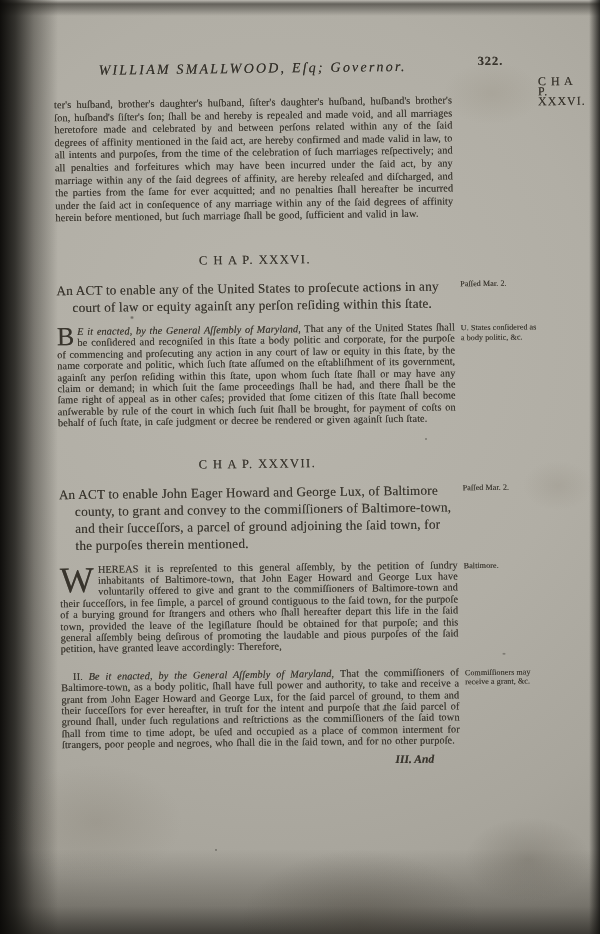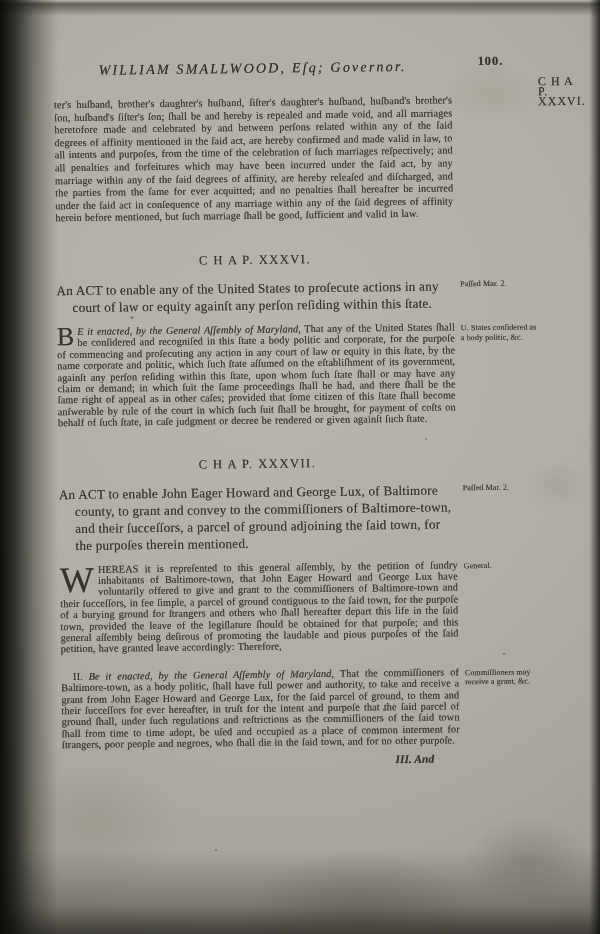--- a/index.html
+++ b/index.html
@@ -90,21 +90,21 @@
 <body>
 
 <div class="scan">
   <div class="edge-overlay"></div>
   <div class="stains"></div>
 
   <div class="content">
 
     <div class="headrow">
       <div class="running-head">WILLIAM SMALLWOOD, Eſq; Governor.</div>
-      <div class="pagenum">100.</div>
+      <div class="pagenum">322.</div>
       <div class="chap-margin">
         <div>C H A P.</div>
         <div>XXXVI.</div>
       </div>
     </div>
 
     <p class="body cont">ter's huſband, brother's daughter's huſband, ſiſter's daughter's huſband, huſband's brother's ſon, huſband's ſiſter's ſon; ſhall be and hereby is repealed and made void, and all marriages heretofore made and celebrated by and between perſons related within any of the ſaid degrees of affinity mentioned in the ſaid act, are hereby confirmed and made valid in law, to all intents and purpoſes, from the time of the celebration of ſuch marriages reſpectively; and all penalties and forfeitures which may have been incurred under the ſaid act, by any marriage within any of the ſaid degrees of affinity, are hereby releaſed and diſcharged, and the parties from the ſame for ever acquitted; and no penalties ſhall hereafter be incurred under the ſaid act in conſequence of any marriage within any of the ſaid degrees of affinity herein before mentioned, but ſuch marriage ſhall be good, ſufficient and valid in law.</p>
 
     <section>
       <h2 class="chap-head">C H A P.   XXXVI.</h2>
@@ -119,21 +119,21 @@
     </section>
 
     <section>
       <h2 class="chap-head">C H A P.   XXXVII.</h2>
       <div class="act-wrap">
         <p class="act-title">An ACT to enable John Eager Howard and George Lux, of Baltimore county, to grant and convey to the commiſſioners of Baltimore-town, and their ſucceſſors, a parcel of ground adjoining the ſaid town, for the purpoſes therein mentioned.</p>
         <div class="note">Paſſed Mar. 2.</div>
       </div>
       <div class="para-wrap">
         <p class="body"><span class="dropcap big">W</span><span>HEREAS it is repreſented to this general aſſembly, by the petition of ſundry inhabitants of Baltimore-town, that John Eager Howard and George Lux have voluntarily offered to give and grant to the commiſſioners of Baltimore-town and their ſucceſſors, in fee ſimple, a parcel of ground contiguous to the ſaid town, for the purpoſe of a burying ground for ſtrangers and others who ſhall hereafter depart this life in the ſaid town, provided the leave of the legiſlature ſhould be obtained for that purpoſe; and this general aſſembly being deſirous of promoting the laudable and pious purpoſes of the ſaid petition, have granted leave accordingly: Therefore,</span></p>
-        <div class="note">General.</div>
+        <div class="note">Baltimore.</div>
       </div>
       <div class="sect-wrap">
         <p class="body sect"><span>II. </span><span class="ital">Be it enacted, by the General Aſſembly of Maryland,</span><span> That the commiſſioners of Baltimore-town, as a body politic, ſhall have full power and authority, to take and receive a grant from John Eager Howard and George Lux, for the ſaid parcel of ground, to them and their ſucceſſors for ever hereafter, in truſt for the intent and purpoſe that the ſaid parcel of ground ſhall, under ſuch regulations and reſtrictions as the commiſſioners of the ſaid town ſhall from time to time adopt, be uſed and occupied as a place of common interment for ſtrangers, poor people and negroes, who ſhall die in the ſaid town, and for no other purpoſe.</span></p>
         <div class="note">Commiſſioners may receive a grant, &amp;c.</div>
       </div>
       <div class="catchword">III. And</div>
     </section>
 
   </div>
 </div>

